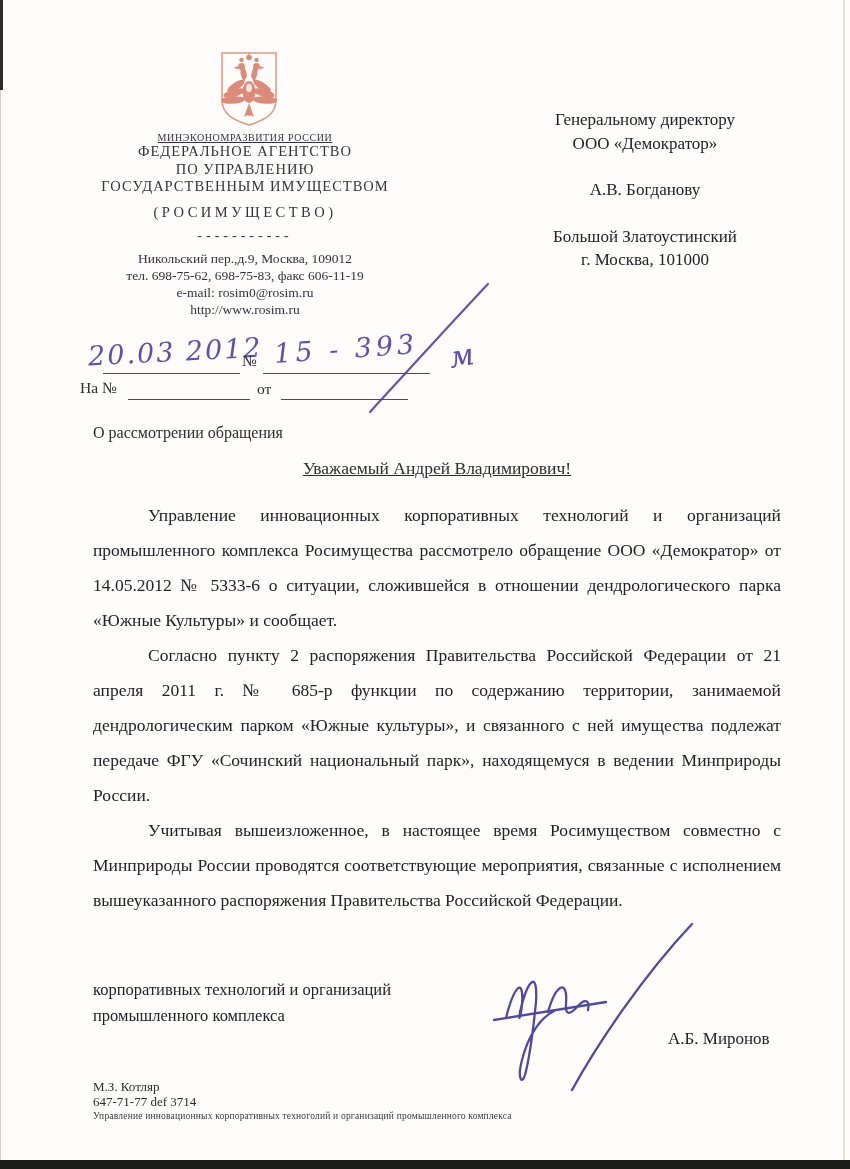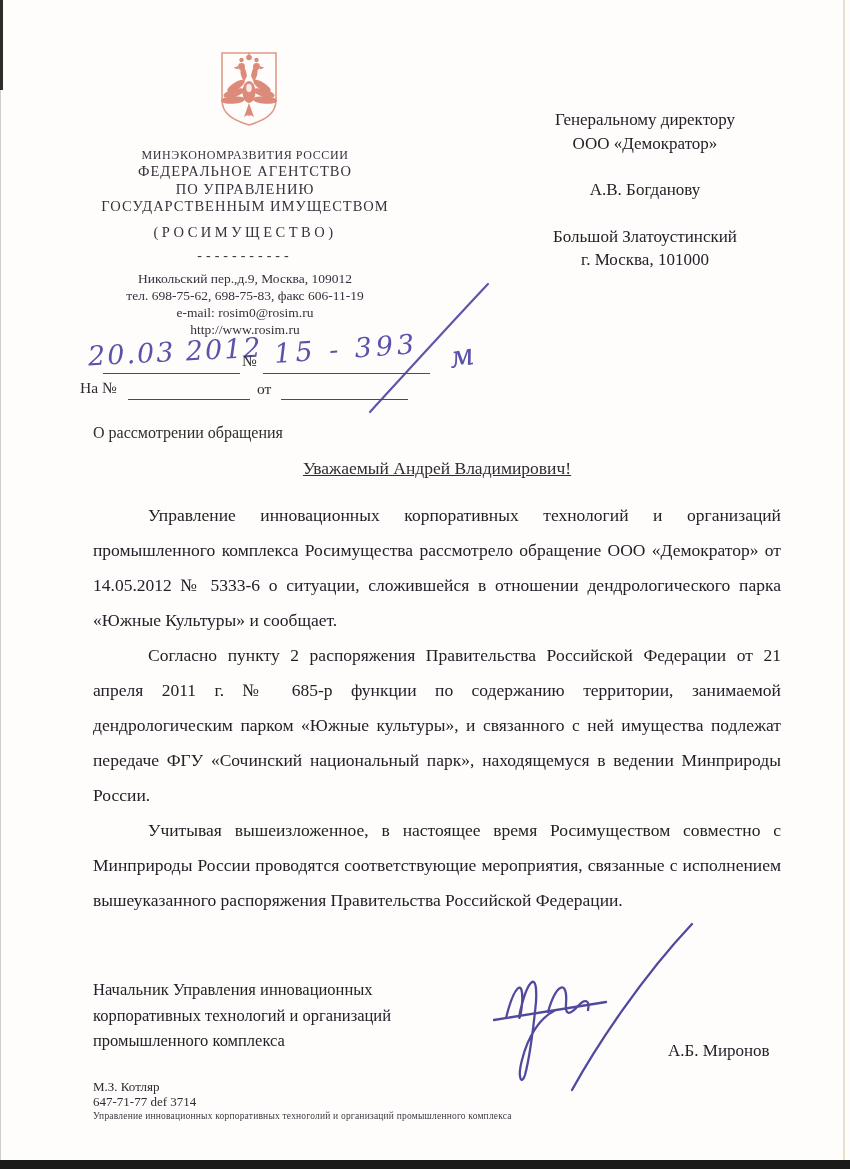--- a/index.html
+++ b/index.html
@@ -10,21 +10,21 @@
   }
   
   .edge-bottom{position:absolute;left:0;top:1160px;width:850px;height:9px;background:#1b1b19;}
   .edge-left-sliver{position:absolute;left:0;top:0;width:3px;height:90px;background:#2c2c2a;}
   .edge-left-faint{position:absolute;left:0;top:0;width:1px;height:1169px;background:#8a8a86;opacity:.4;}
   .edge-right-faint{position:absolute;left:843px;top:0;width:2px;height:1160px;background:#e6dcc4;opacity:.85;}
 
   
   .letterhead{position:absolute;left:85px;top:50px;width:320px;text-align:center;color:#35333c;}
   .emblem{display:inline-block;margin-left:8px;}
-  .lh-ministry{margin-top:16px;font-size:12px;letter-spacing:.6px;}
+  .lh-ministry{margin-top:0;font-size:10px;letter-spacing:.6px;text-decoration:underline;}
   .lh-agency{font-size:14.5px;letter-spacing:1px;line-height:17.5px;}
   .lh-short{margin-top:8px;font-size:14.5px;letter-spacing:3.5px;}
   .lh-divider{margin-top:7px;font-size:14px;letter-spacing:4px;color:#3a3740;}
   .lh-addr{margin-top:6px;font-size:13.5px;line-height:17px;color:#33313c;}
 
   
   .hand{font-family:"DejaVu Serif",serif;font-style:italic;color:#5a52ab;}
   .hw-date{position:absolute;left:88px;top:336px;font-size:27px;transform:rotate(-3deg);letter-spacing:2px;}
   .hw-num{position:absolute;left:274px;top:333px;font-size:27px;transform:rotate(-4deg);letter-spacing:4px;}
   .hw-num-suffix{position:absolute;left:449px;top:338px;font-size:30px;transform:rotate(-10deg);}
@@ -44,21 +44,21 @@
   .recipient .gap{margin-top:23px;}
 
   
   .subject{position:absolute;left:93px;top:424px;font-size:16px;}
   .salutation{position:absolute;left:93px;top:458px;width:688px;text-align:center;font-size:17.5px;text-decoration:underline;}
   .body-text{position:absolute;left:93px;top:498px;width:688px;font-size:17.5px;line-height:35px;text-align:justify;color:#232127;}
   .body-text p{margin:0;text-indent:55px;}
 
   
   .sign-position{position:absolute;left:93px;top:977px;width:380px;font-size:16.5px;line-height:25.5px;color:#232127;}
-  .sign-name{position:absolute;left:668px;top:1029px;font-size:17px;color:#232127;margin-top:12px;}
+  .sign-name{position:absolute;left:668px;top:1029px;font-size:17px;color:#232127;}
   .sign-svg{position:absolute;left:488px;top:918px;}
 
   
   .footer{position:absolute;left:93px;top:1079px;color:#2e2c31;}
   .footer-executor{font-size:13px;line-height:15px;}
   .footer-phone{font-size:13px;line-height:15px;}
   .footer-dept{margin-top:2px;font-size:9.5px;letter-spacing:.2px;color:#3a383e;}
 </style>
 </head>
 <body>
@@ -139,21 +139,20 @@
   <div class="subject">О рассмотрении обращения</div>
   <div class="salutation">Уважаемый Андрей Владимирович!</div>
 
   <div class="body-text">
     <p>Управление инновационных корпоративных технологий и организаций промышленного комплекса Росимущества рассмотрело обращение ООО «Демократор» от 14.05.2012 № 5333-6 о ситуации, сложившейся в отношении дендрологического парка «Южные Культуры» и сообщает.</p>
     <p>Согласно пункту 2 распоряжения Правительства Российской Федерации от 21 апреля 2011 г. № 685-р функции по содержанию территории, занимаемой дендрологическим парком «Южные культуры», и связанного с ней имущества подлежат передаче ФГУ «Сочинский национальный парк», находящемуся в ведении Минприроды России.</p>
     <p>Учитывая вышеизложенное, в настоящее время Росимуществом совместно с Минприроды России проводятся соответствующие мероприятия, связанные с исполнением вышеуказанного распоряжения Правительства Российской Федерации.</p>
   </div>
 
   <div class="sign-position">
-    <div>Начальник Управления инновационных</div>
     <div>корпоративных технологий и организаций</div>
     <div>промышленного комплекса</div>
   </div>
   <svg class="sign-svg" width="220" height="178" viewBox="0 0 220 178">
     <g fill="none" stroke="#423b97" stroke-width="2.3" stroke-linecap="round" opacity=".92">
       <path d="M18,100 C26,68 36,58 34,86 C33,98 30,106 32,94 C40,60 50,52 48,84 C46,104 42,138 37,157 C34,167 29,161 34,142 C40,118 52,100 66,93"></path>
       <path d="M60,94 C68,66 80,60 78,86 C77,98 82,97 90,88 C97,80 102,82 100,92"></path>
       <path d="M6,102 L118,84"></path>
       <path d="M84,172 C110,125 155,58 204,6"></path>
     </g>

